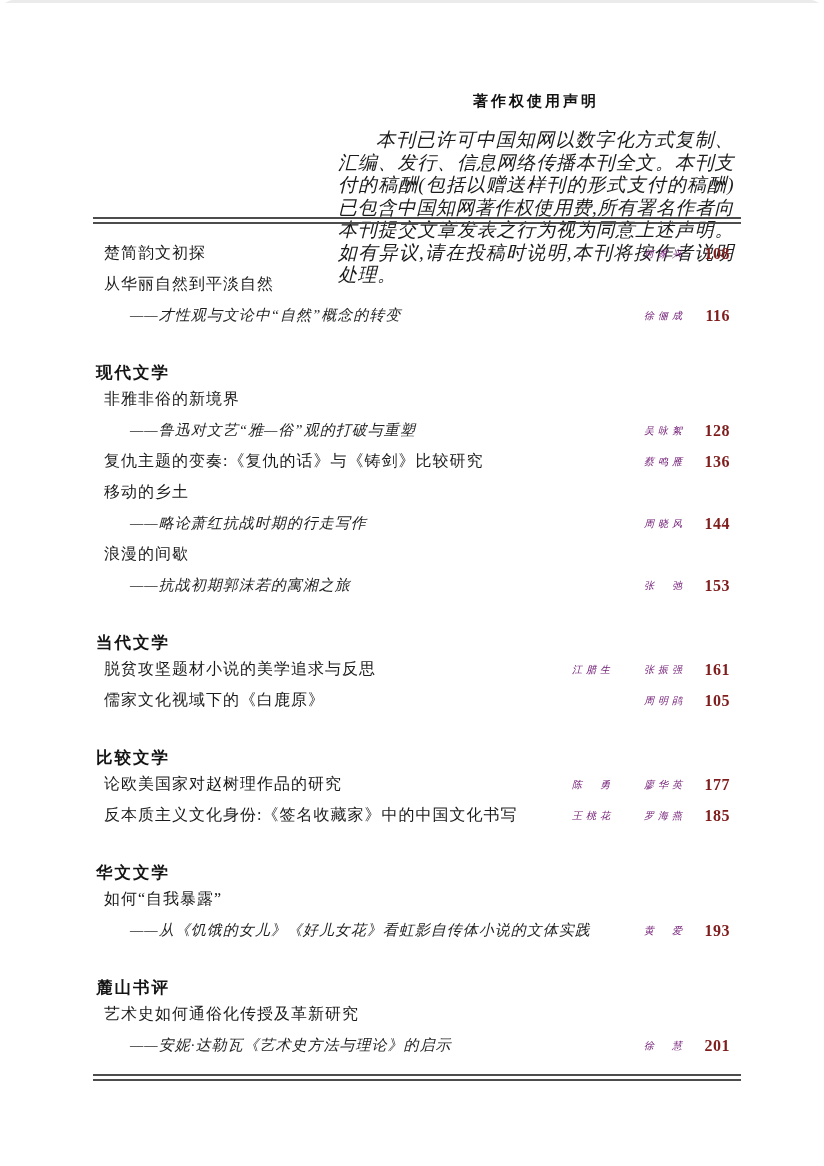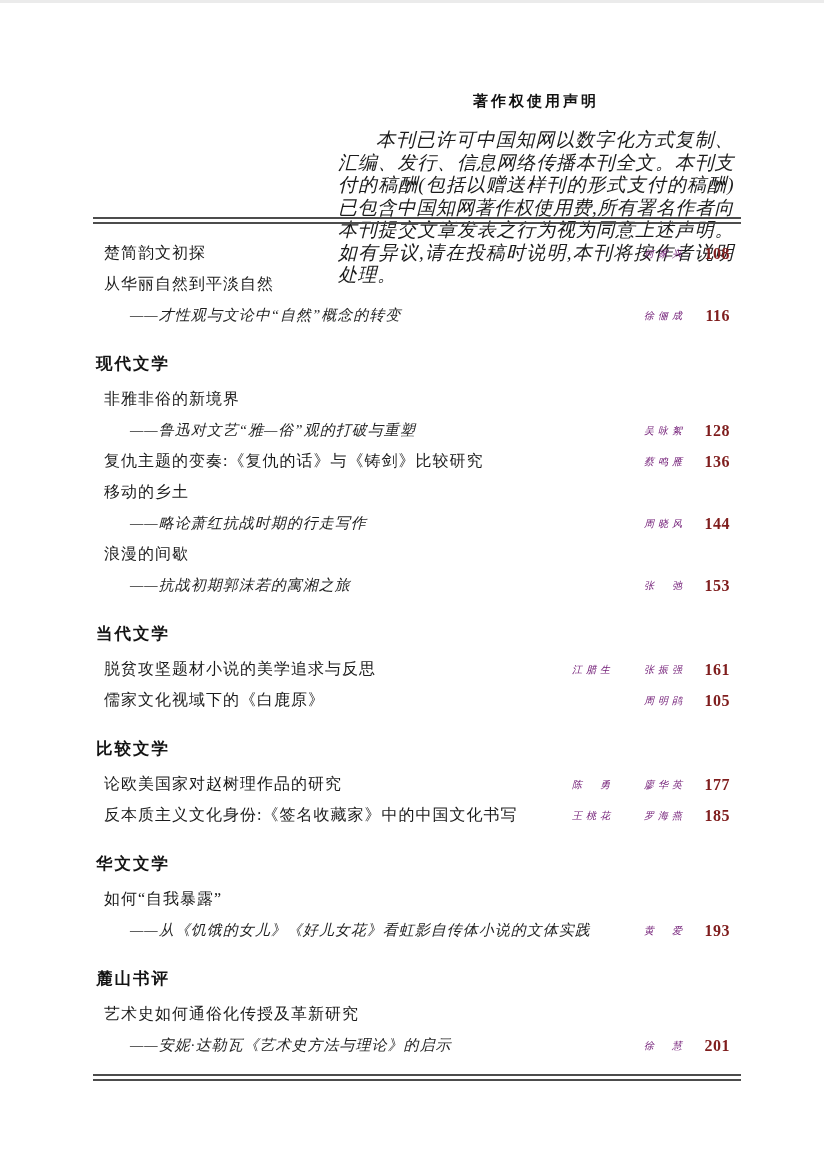--- a/index.html
+++ b/index.html
@@ -3,20 +3,21 @@
 <meta charset="utf-8">
 <style>
   html,body{margin:0;padding:0;background:#ffffff;}
   .page{
     position:relative;
     width:824px;height:1166px;
     background:#ffffff;
     overflow:hidden;
     font-family:"Liberation Serif", serif;
     color:#1b1b1b;
+    border-radius:14px;
   }
   .top-edge{
     position:absolute;top:0;left:0;width:824px;height:3px;
     background:#ebebeb;
   }
   
   .decl{
     position:absolute;top:92px;left:338px;width:396px;
   }
   .decl-title{
@@ -40,21 +41,21 @@
     border-bottom:2px solid #4c4c4c;
   }
   .rule-top{top:217px;}
   .rule-bottom{top:1074px;}
   
   .toc{
     position:absolute;top:238px;left:96px;width:634px;
   }
   .toc-section{
     height:31px;margin-top:22px;
-    display:flex;align-items:flex-start;
+    display:flex;align-items:flex-end;
     font-size:16.5px;font-weight:bold;letter-spacing:2px;
     color:#141414;
   }
   .toc-line{
     height:31px;
     display:flex;align-items:center;
   }
   .toc-title{
     flex:1;
     font-size:16px;letter-spacing:1px;

